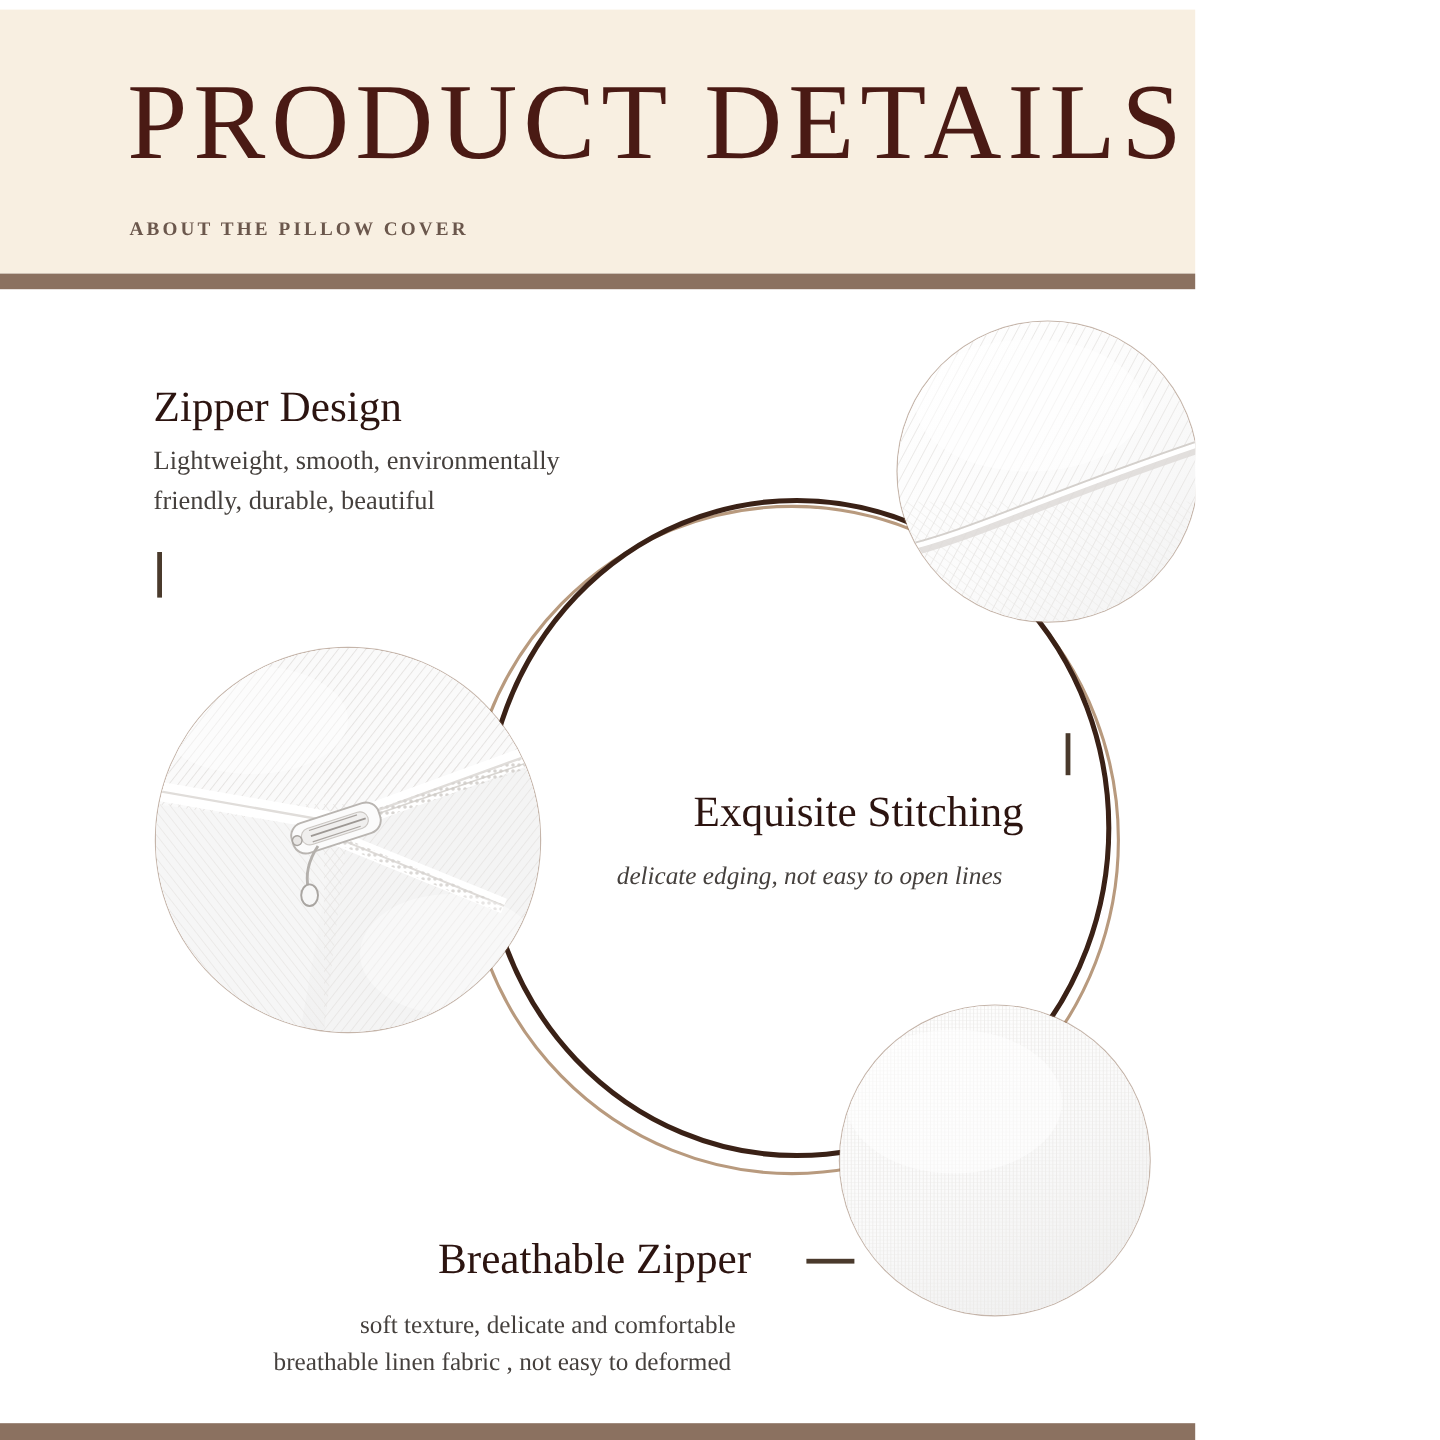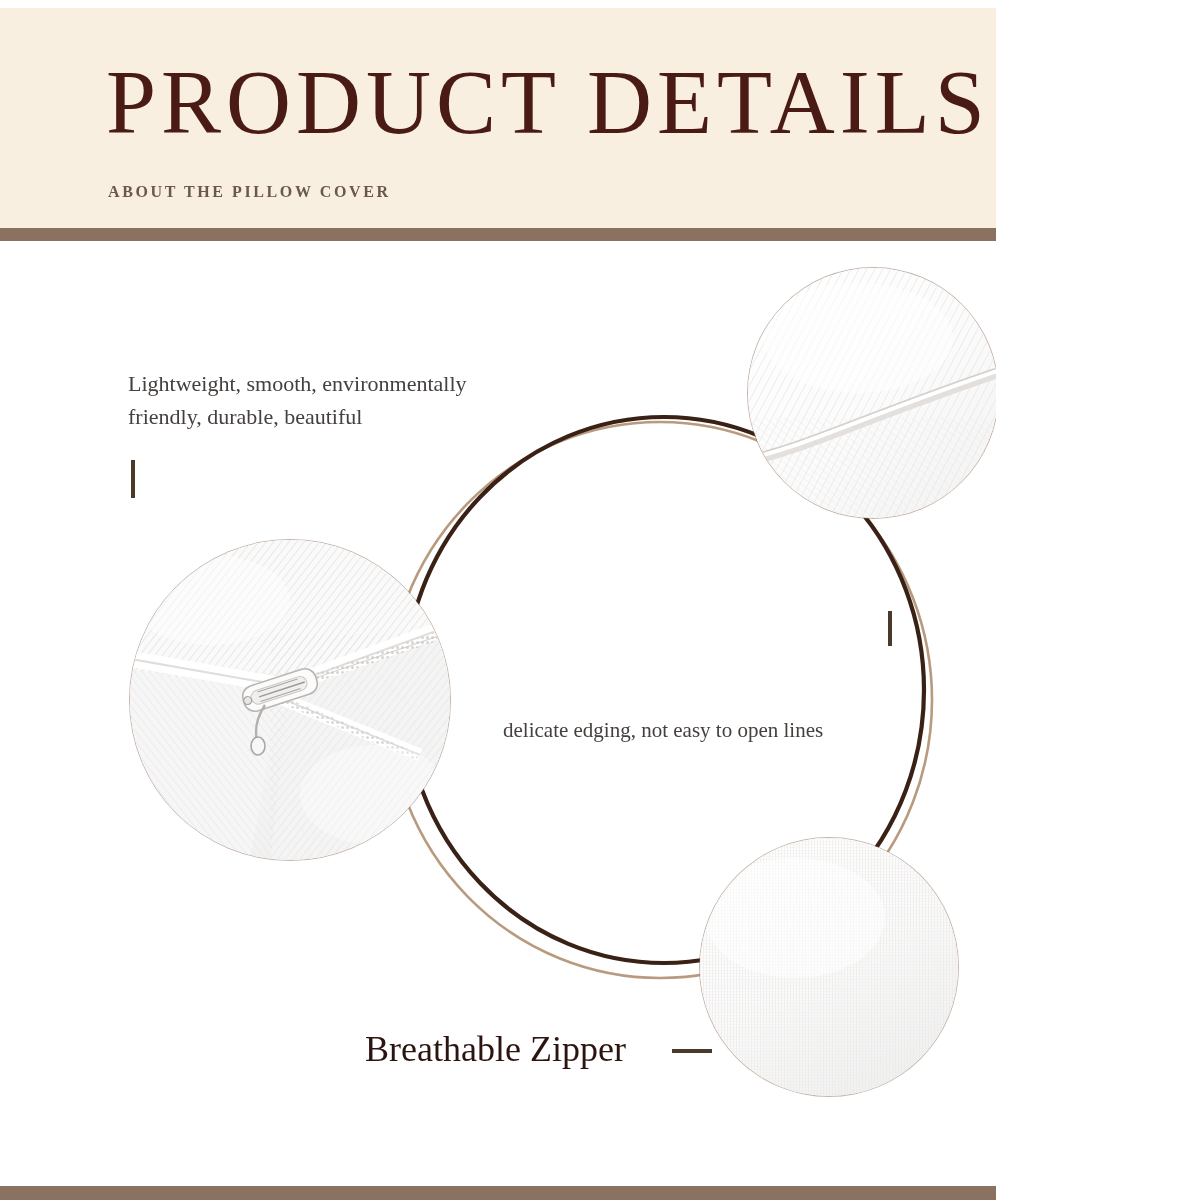--- a/index.html
+++ b/index.html
@@ -116,21 +116,21 @@
     position: absolute;
     height: 4px;
     background: #4a3a2c;
   }
 
   .blk-zipper-title { left: 128px; top: 318px; }
   .blk-zipper-desc  { left: 128px; top: 367px; }
   .tick-zipper      { left: 131px; top: 460px; height: 38px; }
 
   .blk-stitch-title { left: 578px; top: 655px; }
-  .blk-stitch-desc  { left: 503px; top: 715px; font-size: 21px; }
+  .blk-stitch-desc  { left: 514px; top: 715px; font-size: 21px; font-style: italic; }
   .tick-stitch      { left: 888px; top: 611px; height: 35px; }
 
   .blk-linen-title  { left: 365px; top: 1028px; }
   .emdash-linen     { left: 672px; top: 1049px; width: 40px; }
   .blk-linen-desc   { left: 300px; top: 1089px; font-size: 21px; }
   .blk-linen-desc2  { left: 228px; top: 1120px; font-size: 21px; }
 </style>
 </head>
 <body>
 
@@ -246,27 +246,31 @@
           <stop offset="100%" stop-color="#f1f1f1"></stop>
         </linearGradient>
       </defs>
       <rect width="258" height="258" fill="url(#gLinen)"></rect>
       <rect width="258" height="258" fill="url(#pLinenV)" opacity="0.95"></rect>
       <rect width="258" height="258" fill="url(#pLinenH)" opacity="0.7"></rect>
       <ellipse cx="95" cy="80" rx="90" ry="60" fill="#ffffff" opacity="0.5"></ellipse>
     </svg>
   </div>
 
+  <div class="feature-title blk-zipper-title">Zipper Design</div>
   <div class="feature-desc blk-zipper-desc">
     <div>Lightweight, smooth, environmentally</div>
     <div>friendly, durable, beautiful</div>
   </div>
   <div class="tick tick-zipper"></div>
 
   <div class="tick tick-stitch"></div>
+  <div class="feature-title blk-stitch-title">Exquisite Stitching</div>
   <div class="feature-desc blk-stitch-desc">delicate edging, not easy to open lines</div>
 
   <div class="feature-title blk-linen-title">Breathable Zipper</div>
   <div class="emdash emdash-linen"></div>
+  <div class="feature-desc blk-linen-desc">soft texture, delicate and comfortable</div>
+  <div class="feature-desc blk-linen-desc2">breathable linen fabric , not easy to deformed</div>
 
   <div class="footer-rule"></div>
 
 </div>
 
 </body></html>

